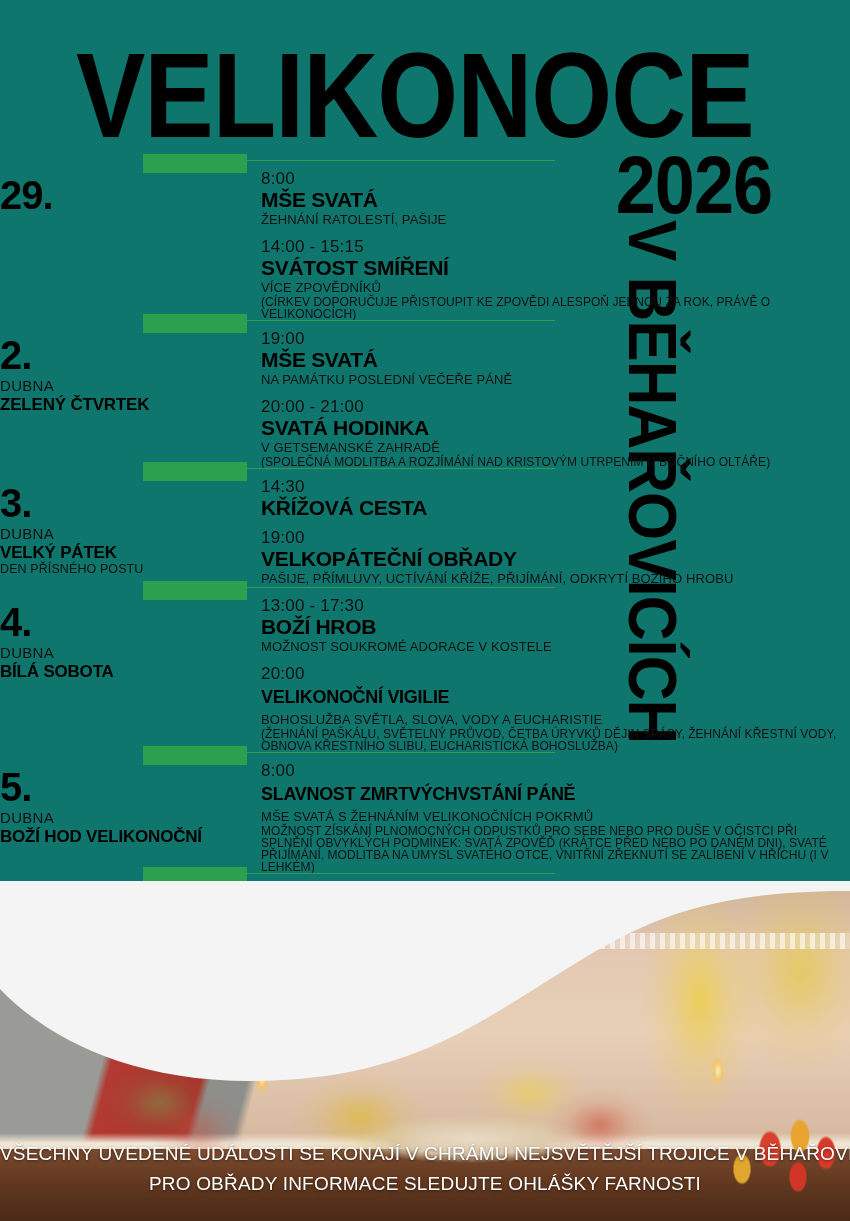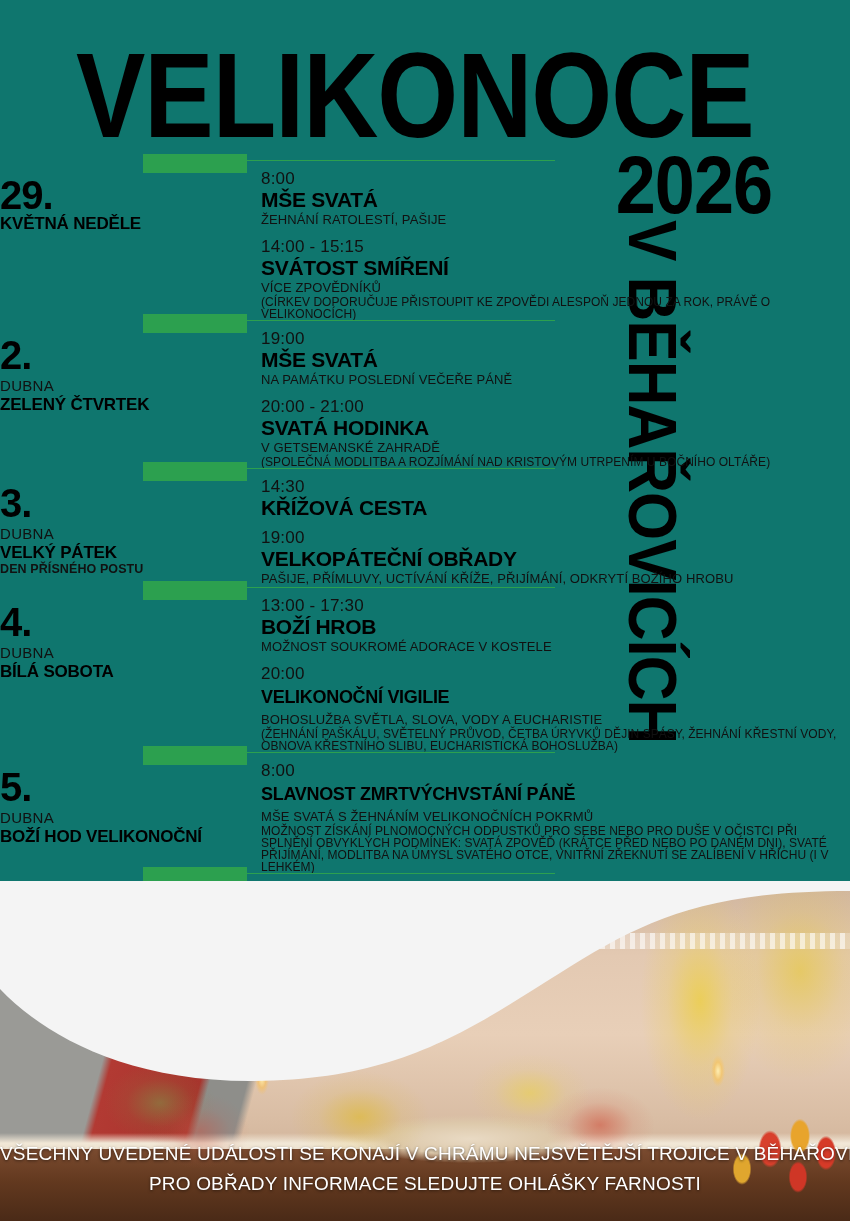--- a/index.html
+++ b/index.html
@@ -114,21 +114,21 @@
   .date-name {
     font-size: 17px;
     line-height: 19px;
     font-weight: 700;
     letter-spacing: -0.2px;
     color: #000;
   }
   .date-sub {
     font-size: 12.5px;
     line-height: 15px;
-    font-weight: 700;
+    font-weight: 400;
     letter-spacing: 0.1px;
     color: #111;
   }
   .events-col {
     flex: 1 1 auto;
     padding-left: 11px;
     padding-top: 9px;
   }
   .event { margin-bottom: 9px; }
   .event:last-child { margin-bottom: 0; }
@@ -249,21 +249,20 @@
 
   <div class="title-main">VELIKONOCE</div>
   <div class="title-year">2026</div>
   <div class="title-vertical">V BĚHAŘOVICÍCH</div>
 
   <div class="schedule">
       <div class="day-block">
         <div class="divider" style="background: rgb(44, 160, 79);"></div>
         <div class="date-col">
           <div class="date-num">29.</div>
-          <div class="date-name">KVĚTNÁ NEDĚLE</div>
         </div>
         <div class="events-col">
           <div class="event">
             <div class="ev-time">8:00</div>
             <div class="ev-name">MŠE SVATÁ</div>
             <div class="ev-desc">ŽEHNÁNÍ RATOLESTÍ, PAŠIJE</div>
           </div>
           <div class="event">
             <div class="ev-time">14:00 - 15:15</div>
             <div class="ev-name">SVÁTOST SMÍŘENÍ</div>

